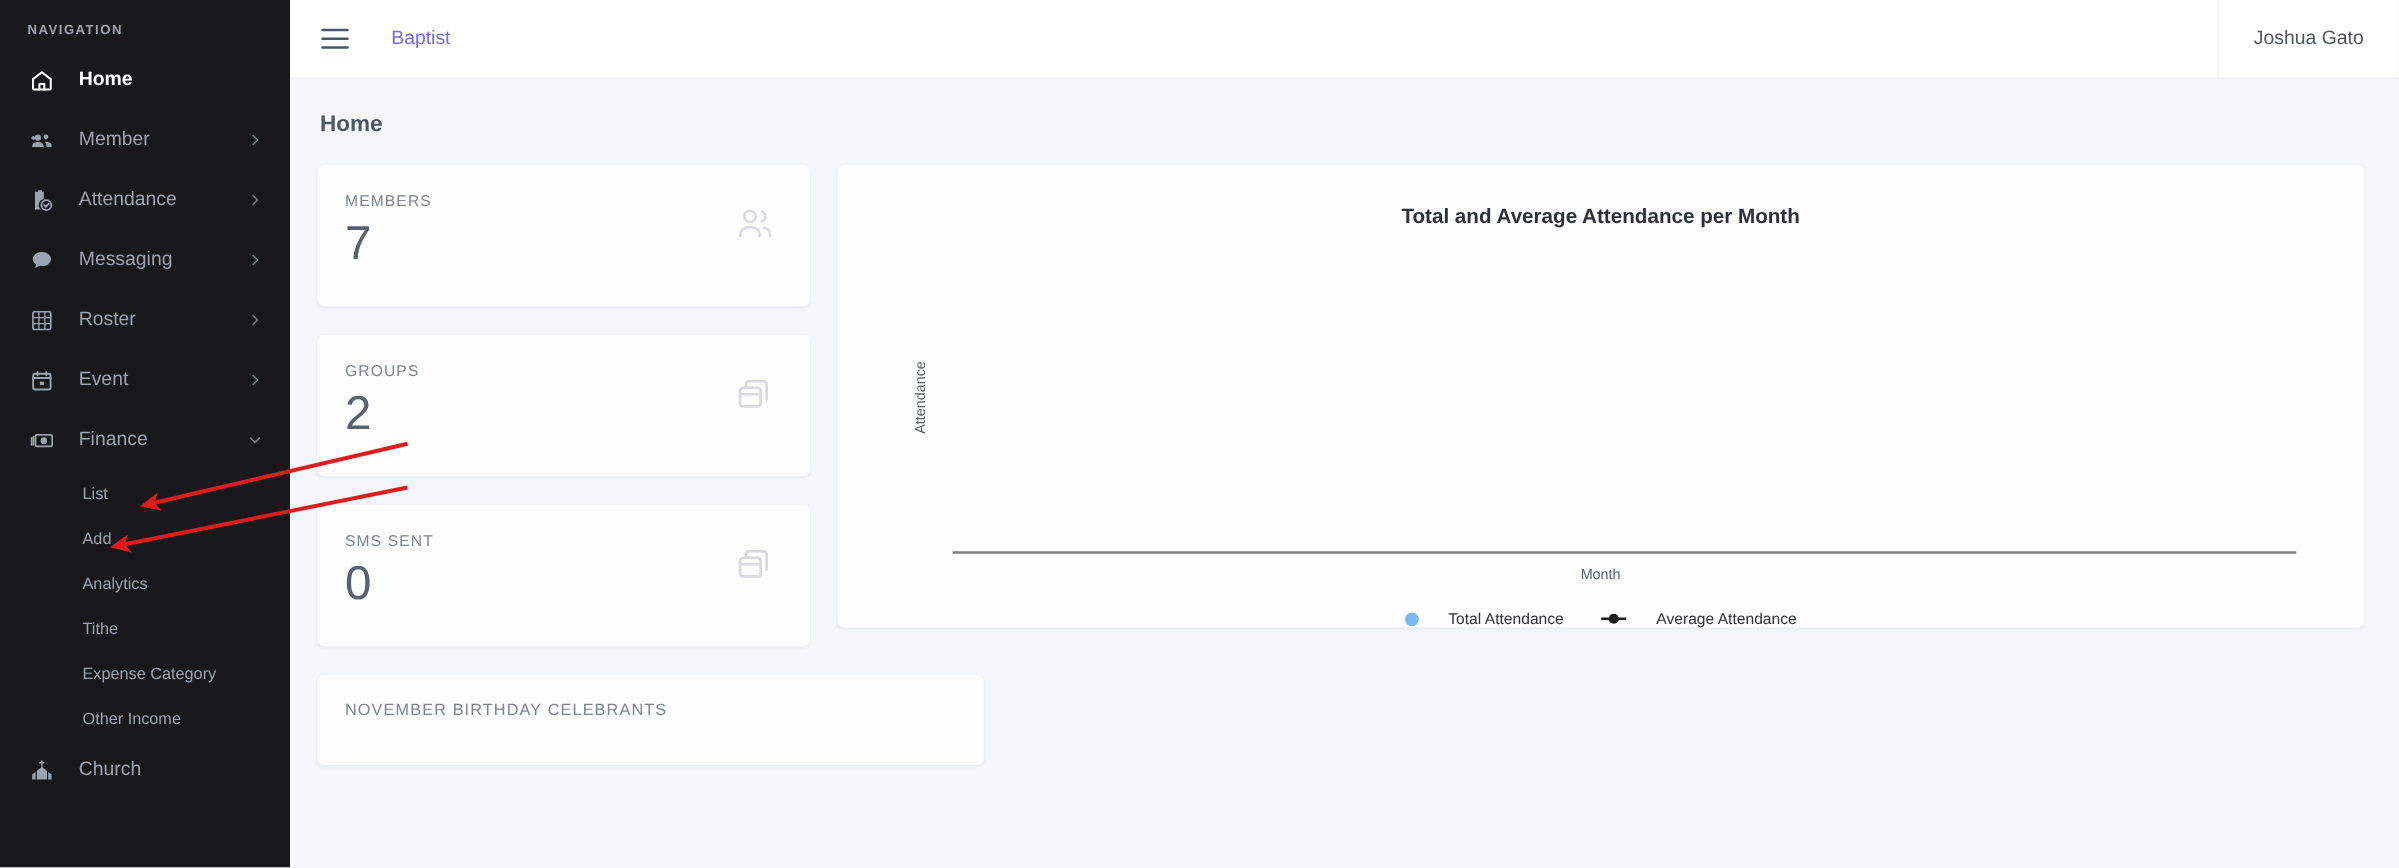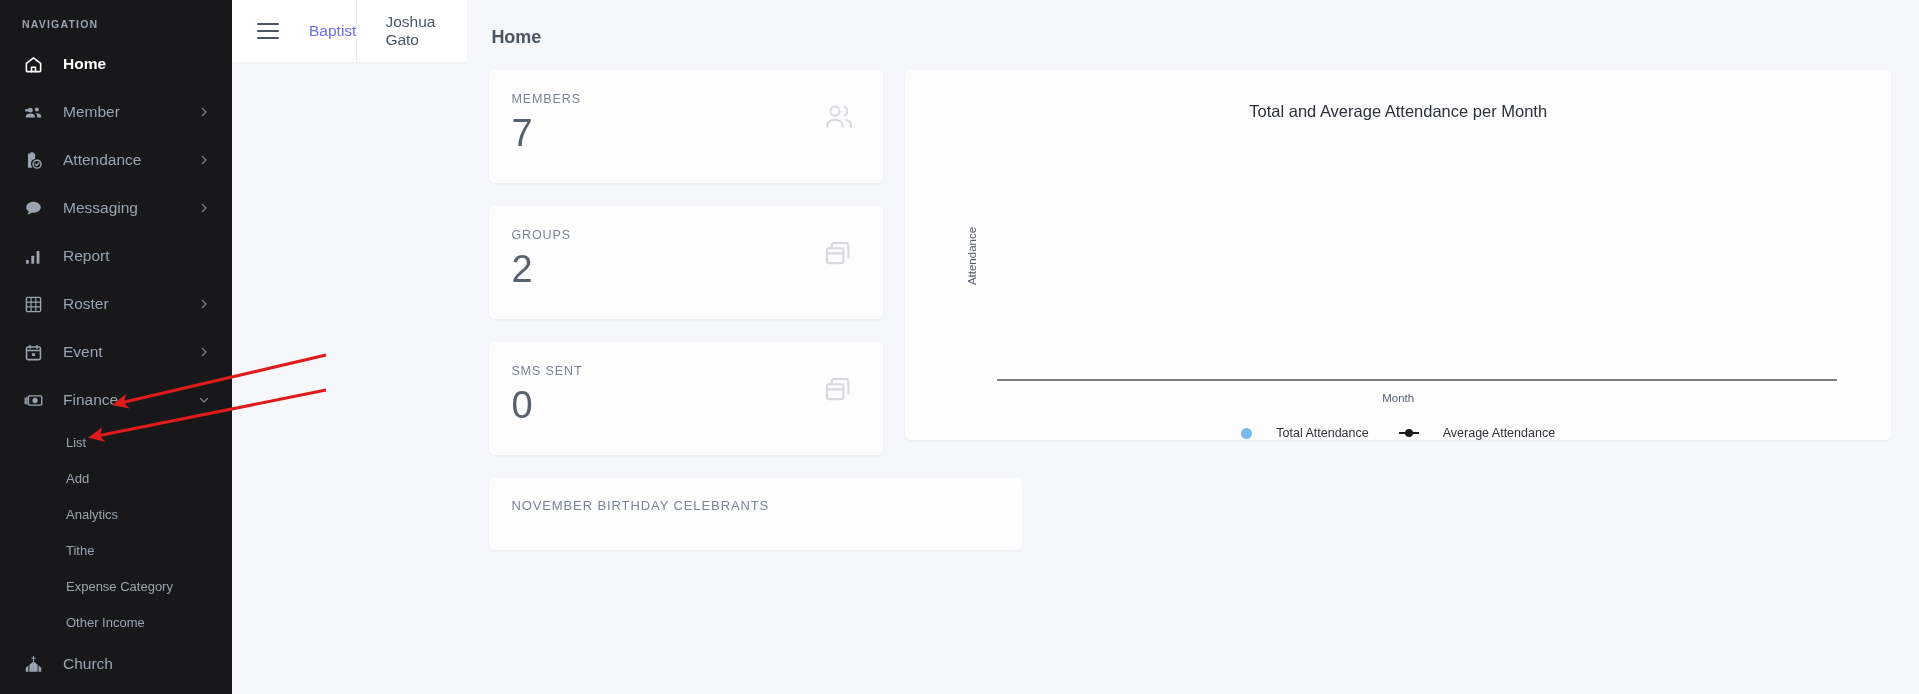--- a/index.html
+++ b/index.html
@@ -59,21 +59,21 @@
     height: 36px;
     padding-left: 66px;
     color: #9aa3af;
     font-size: 13px;
     cursor: pointer;
   }
 
   
   #main {
     flex: 1 1 auto; height: 694px;
-    display: flex; flex-direction: row;
+    display: flex; flex-direction: column;
     background: #f6f7fb;
     position: relative;
   }
   #topbar {
     height: 62px; flex: 0 0 62px;
     background: #ffffff;
     display: flex; align-items: center;
     box-shadow: 0 1px 2px rgba(16,24,40,.04);
     position: relative;
   }
@@ -174,21 +174,21 @@
     flex: 1 1 auto;
     height: 370px;
     box-shadow: 0 1px 3px rgba(16,24,40,.06);
     position: relative;
     padding: 22px 0 0 0;
   }
   #chart-title {
     text-align: center;
     color: #2c3138;
     font-size: 16.5px;
-    font-weight: 400;
+    font-weight: 700;
     margin-top: 10px;
   }
   #plot-wrap {
     position: relative;
     height: 250px;
     margin: 10px 46px 0 46px;
   }
   #y-axis-label {
     position: absolute;
     left: -8px; top: 50%;
@@ -305,30 +305,20 @@
         </svg>
       </span>
       <span class="nav-label">Messaging</span>
       <span class="chev">
         <svg viewBox="0 0 24 24" fill="none" stroke="#9aa3af" stroke-width="2.4" stroke-linecap="round" stroke-linejoin="round">
             <path d="M9 5l7 7-7 7"></path>
           </svg>
       </span>
     </div>
 
-    <div class="nav-item">
-      <span class="ico">
-        <svg viewBox="0 0 24 24" fill="#9aa3af">
-          <rect x="2.5" y="16.5" width="3.6" height="4.5" rx=".6"></rect>
-          <rect x="9.2" y="11" width="3.6" height="10" rx=".6"></rect>
-          <rect x="15.9" y="5" width="3.6" height="16" rx=".6"></rect>
-        </svg>
-      </span>
-      <span class="nav-label">Report</span>
-    </div>
 
     <div class="nav-item">
       <span class="ico">
         <svg viewBox="0 0 24 24" fill="none" stroke="#9aa3af" stroke-width="1.7">
           <rect x="3" y="3" width="18" height="18" rx="1.6"></rect>
           <path d="M3 9h18M3 15h18M9 3v18M15 3v18" stroke-width="1.4"></path>
         </svg>
       </span>
       <span class="nav-label">Roster</span>
       <span class="chev">

